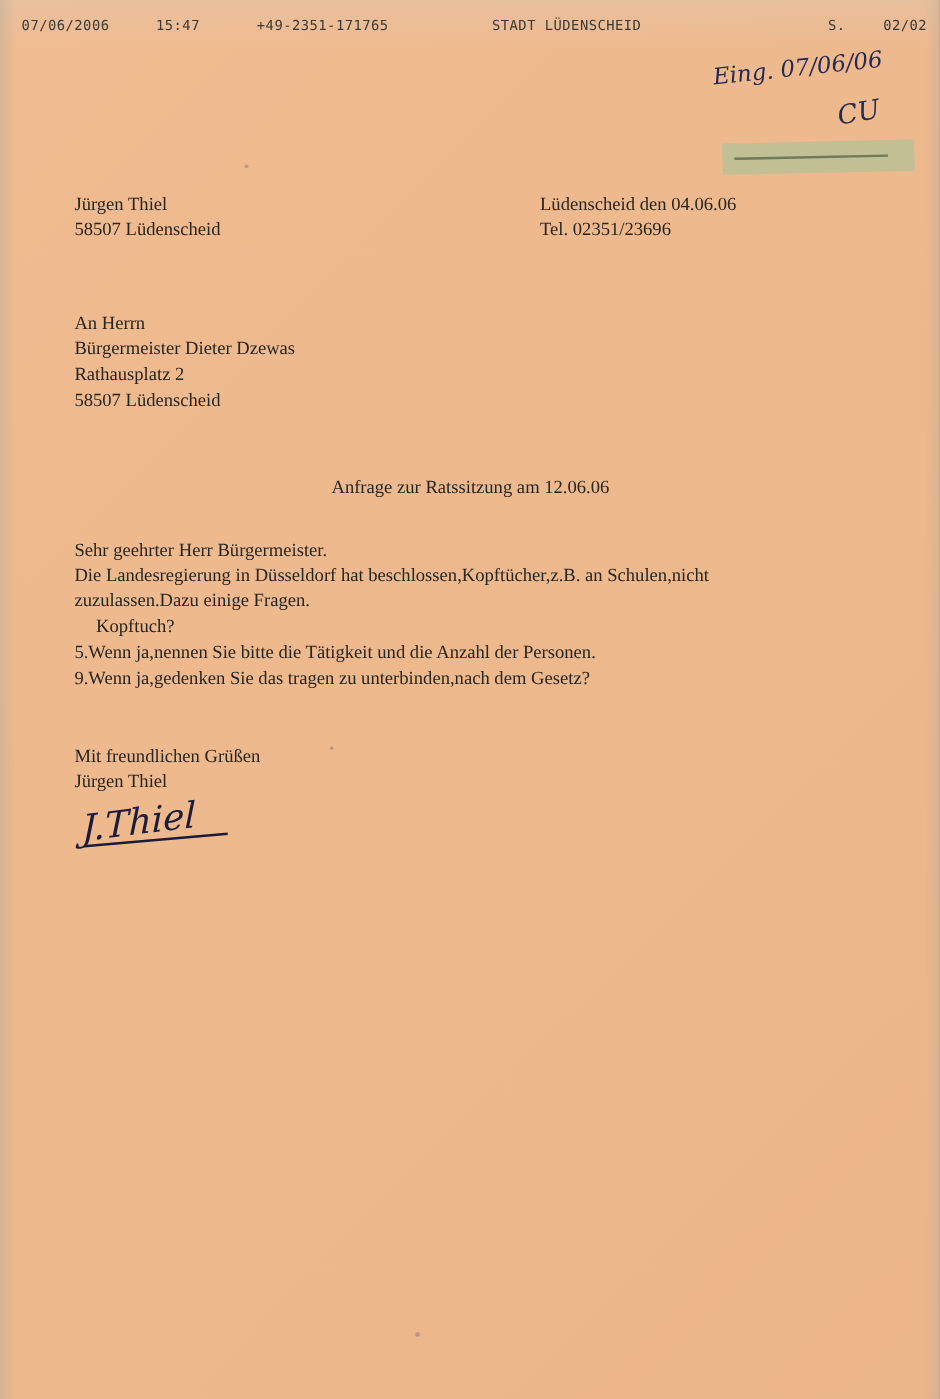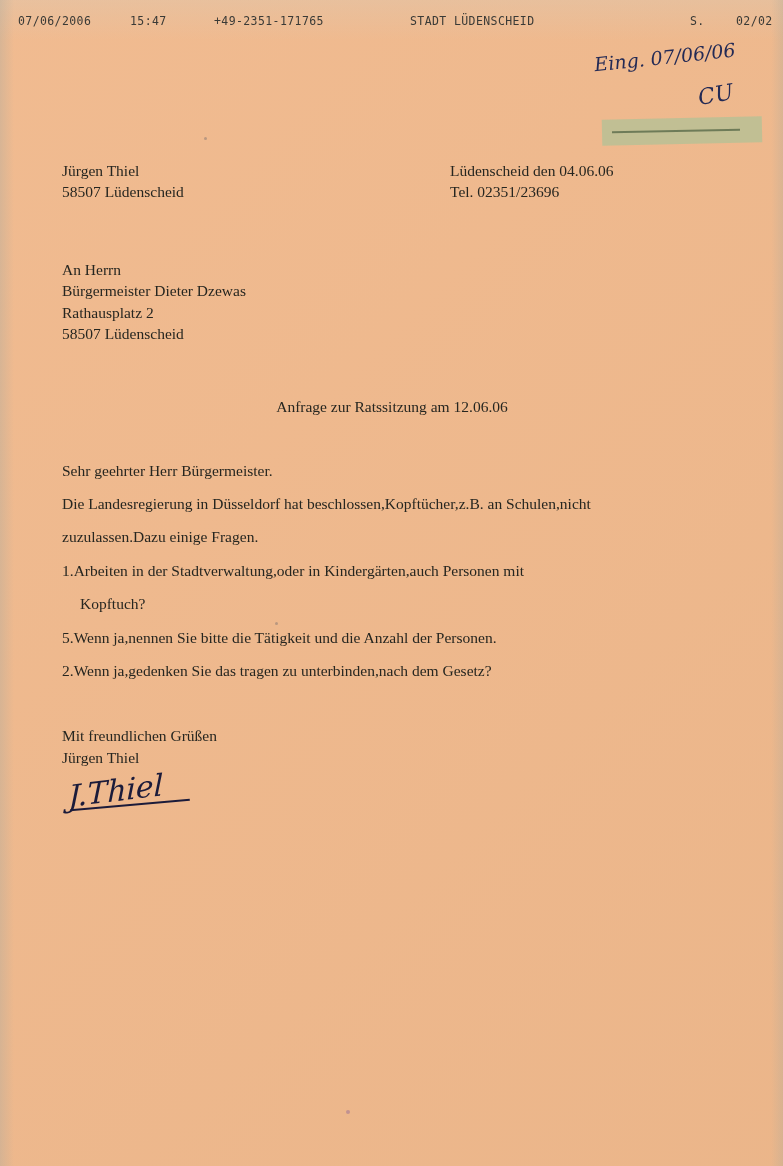--- a/index.html
+++ b/index.html
@@ -115,21 +115,21 @@
     left: 388px;
     top: 0;
     white-space: nowrap;
   }
   .sender { margin-bottom: 0; }
   .spacer-1 { height: 56px; }
   .spacer-2 { height: 52px; }
   .spacer-3 { height: 30px; }
   .spacer-4 { height: 44px; }
   .subject { font-size: 15.5px; text-align: center; }
-  .para-line { white-space: nowrap; margin-top: 12px; }
+  .para-line { white-space: nowrap; }
   .indent { padding-left: 18px; }
   .closing { }
   
   .signature {
     position: relative;
     margin-top: 6px;
     height: 52px;
     width: 260px;
   }
   .sig-text {
@@ -206,24 +206,23 @@
 
     <div class="subject">Anfrage zur Ratssitzung am 12.06.06</div>
 
     <div class="spacer-3"></div>
 
     <div class="block">
       <div class="para-line">Sehr geehrter Herr Bürgermeister.</div>
       <div class="para-line">Die Landesregierung in Düsseldorf hat beschlossen,Kopftücher,z.B. an Schulen,nicht</div>
       <div class="para-line">zuzulassen.Dazu einige Fragen.</div>
 
-      <div class="para-line">1.Arbeiten in der Stadtverwaltung,oder in Kindergärten,auch Personen mit</div>
       <div class="para-line indent">Kopftuch?</div>
       <div class="para-line">5.Wenn ja,nennen Sie bitte die Tätigkeit und die Anzahl der Personen.</div>
-      <div class="para-line">2.Wenn ja,gedenken Sie das tragen zu unterbinden,nach dem Gesetz?</div>
+      <div class="para-line">9.Wenn ja,gedenken Sie das tragen zu unterbinden,nach dem Gesetz?</div>
     </div>
 
     <div class="spacer-4"></div>
 
     <div class="block closing">
       <div>Mit freundlichen Grüßen</div>
       <div>Jürgen Thiel</div>
     </div>
 
     <div class="signature">

